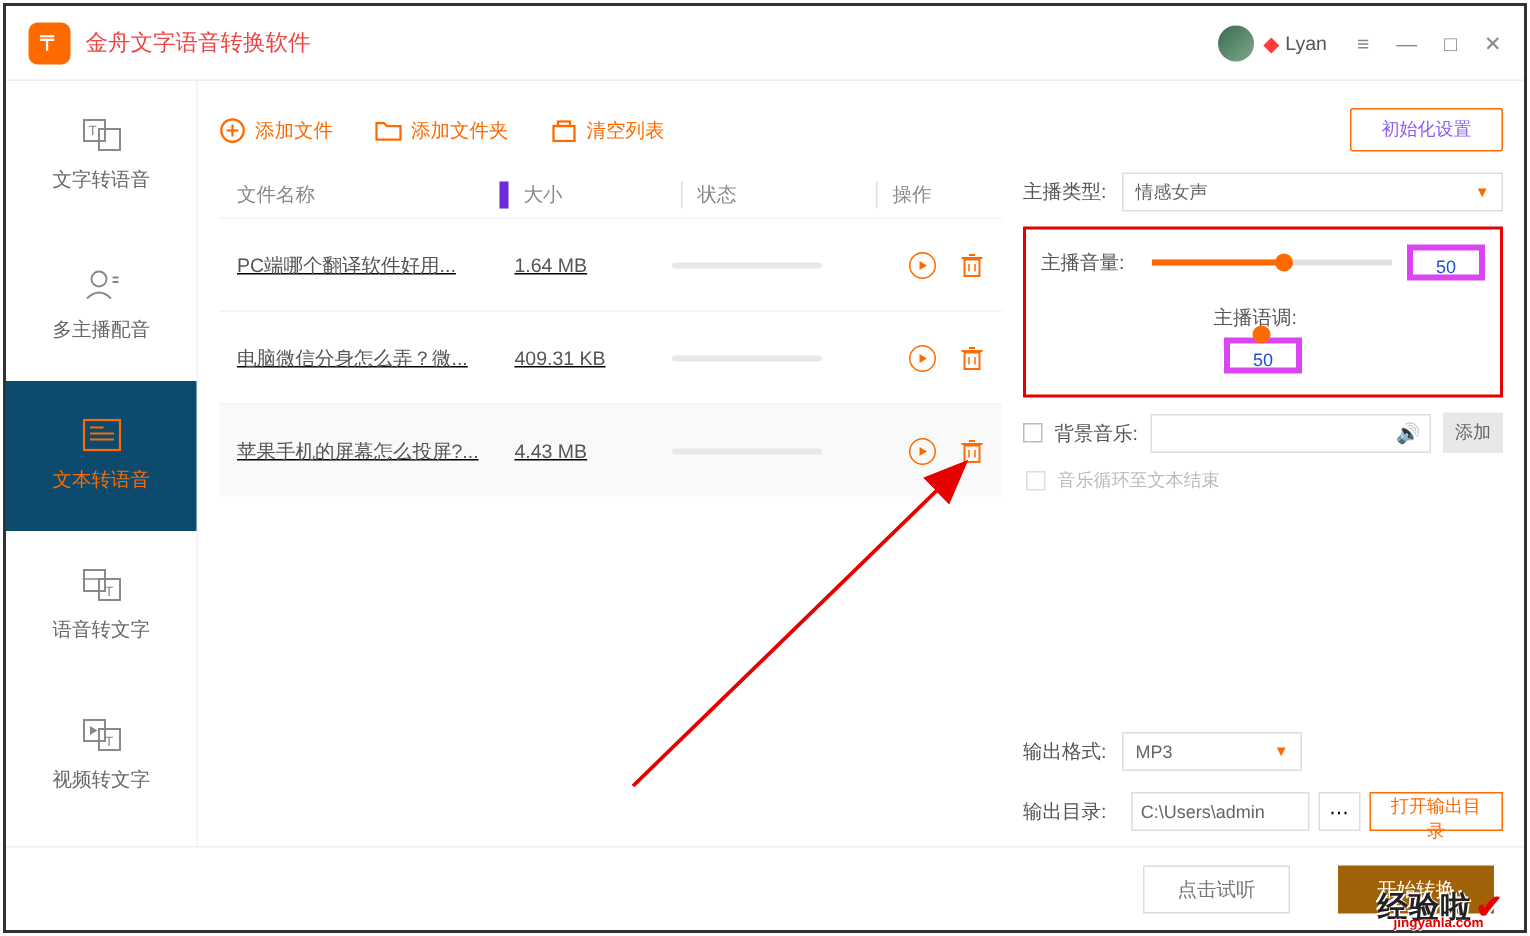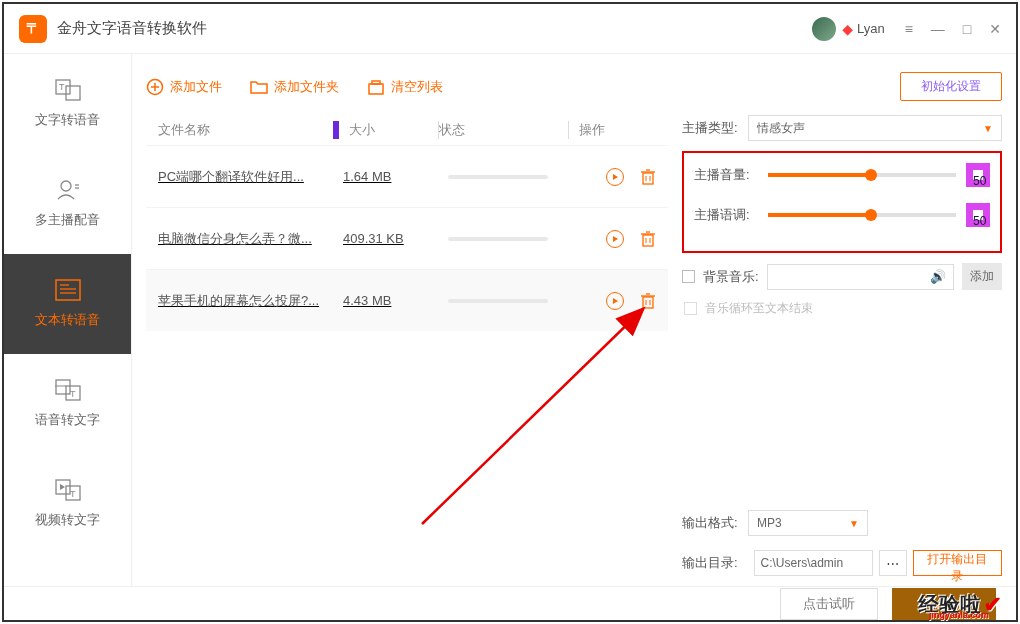--- a/index.html
+++ b/index.html
@@ -1,78 +1,78 @@
 <!DOCTYPE html>
 <html><head>
 <meta charset="utf-8">
 <style>
 *{box-sizing:border-box;margin:0;padding:0;font-family:"Microsoft YaHei",Arial,sans-serif;}
 body{background:#fff;width:1020px;height:624px;overflow:hidden;position:relative;}
 .frame{border:2px solid #333;width:1016px;height:620px;margin:2px;display:flex;flex-direction:column;background:#fff;}
 .titlebar{height:50px;display:flex;align-items:center;padding:0 15px;border-bottom:1px solid #eee;}
 .logo{width:28px;height:28px;background:#ff6a00;border-radius:6px;display:flex;align-items:center;justify-content:center;color:#fff;font-size:14px;font-weight:bold;margin-right:10px;}
-.app-title{font-size:15px;color:#404040;flex:1;}
+.app-title{font-size:15px;color:#ef4444;flex:1;}
 .avatar{width:24px;height:24px;border-radius:50%;background:linear-gradient(135deg,#3a6b4f,#7fa88c);margin-right:6px;}
 .gem{color:#ff3b3b;font-size:14px;margin-right:4px;}
 .username{font-size:13px;color:#555;margin-right:20px;}
 .winbtns{display:flex;gap:18px;color:#888;font-size:14px;}
 .winbtns span{cursor:pointer;}
 .body{flex:1;display:flex;}
 .sidebar{width:128px;display:flex;flex-direction:column;border-right:1px solid #f0f0f0;}
 .side-item{height:100px;display:flex;flex-direction:column;align-items:center;justify-content:center;gap:10px;color:#666;font-size:13px;cursor:pointer;}
-.side-item.active{color:#ff6a00;background:#404040;}
+.side-item.active{color:#ff6a00;background:#0c4a6e;}
 .side-icon{width:28px;height:22px;display:flex;align-items:center;justify-content:center;}
 .main{flex:1;display:flex;flex-direction:column;padding:18px 14px 10px 14px;position:relative;}
 .toolbar{display:flex;gap:28px;align-items:center;margin-bottom:14px;}
 .tbtn{display:flex;align-items:center;gap:6px;color:#ff6a00;font-size:13px;cursor:pointer;}
 .tbtn .ic{width:18px;height:18px;display:flex;align-items:center;justify-content:center;}
 .init-btn{margin-left:auto;border:1px solid #ff6a00;color:#8b5cf6;font-size:12px;padding:5px 20px;border-radius:2px;background:#fff;cursor:pointer;}
 .content-row{display:flex;gap:14px;flex:1;min-height:0;}
 .file-panel{flex:1;display:flex;flex-direction:column;}
 .table-header{display:flex;padding:6px 12px;color:#888;font-size:13px;}
 .th-name{width:175px;}
 .th-size{width:105px;border-left:6px solid #6d28d9;padding-left:10px;}
-.th-status{width:130px;border-left:1px solid #ddd;}
+.th-status{width:130px;border-left:1px solid #ddd;padding-left:10px;margin-left:16px;}
 .th-op{flex:1;border-left:1px solid #ddd;padding-left:10px;}
 .table-body{flex:1;text-decoration:underline;}
 .row{display:flex;align-items:center;padding:0 12px;height:62px;border-top:1px solid #f3f3f3;font-size:13px;color:#555;}
 .row:nth-child(3){background:#f9f9f9;}
 .cell-name{width:175px;white-space:nowrap;overflow:hidden;text-overflow:ellipsis;}
 .cell-size{width:105px;padding-left:10px;}
 .cell-status{width:130px;padding-left:10px;}
 .progress{width:100px;height:4px;background:#e8e8e8;border-radius:2px;}
 .cell-op{flex:1;display:flex;justify-content:flex-end;gap:16px;align-items:center;}
 .play-ic{width:18px;height:18px;border:1.5px solid #ff6a00;border-radius:50%;display:flex;align-items:center;justify-content:center;cursor:pointer;}
 .play-ic::after{content:"";border-left:5px solid #ff6a00;border-top:3.5px solid transparent;border-bottom:3.5px solid transparent;margin-left:1px;}
 .del-ic{width:16px;height:18px;cursor:pointer;}
 .settings{width:320px;display:flex;flex-direction:column;}
 .set-row{display:flex;align-items:center;margin-bottom:14px;font-size:13px;color:#555;}
 .set-label{width:66px;}
 .sel{flex:1;border:1px solid #ddd;height:26px;display:flex;align-items:center;padding:0 8px;font-size:12px;color:#666;justify-content:space-between;cursor:pointer;}
 .arrow{color:#ff6a00;font-size:10px;}
 .red-box{border:2px solid #e60000;padding:10px 10px 6px 10px;margin-bottom:10px;margin-top:-4px;}
 .slider-row{display:flex;align-items:center;margin-bottom:16px;font-size:13px;color:#555;}
-.slider-row:last-child{margin-bottom:18px;}
+.slider-row:last-child{margin-bottom:8px;flex-direction:column;}
 .slider{flex:1;height:4px;background:#e0e0e0;position:relative;margin:0 10px 0 8px;}
 .slider-fill{height:4px;background:#ff6a00;width:55%;}
 .slider-thumb{position:absolute;width:12px;height:12px;border-radius:50%;background:#ff6a00;top:-4px;left:55%;margin-left:-6px;}
-.slider-val{width:24px;height:24px;border:7px solid #d946ef;text-align:center;font-size:12px;line-height:22px;color:#0f172a;}
+.slider-val{width:52px;height:24px;border:4px solid #d946ef;text-align:center;font-size:12px;line-height:22px;color:#1d4ed8;}
 .bg-row{display:flex;align-items:center;gap:8px;font-size:13px;color:#555;margin-bottom:10px;}
 .cb{width:13px;height:13px;border:1px solid #bbb;display:inline-block;}
 .bg-input{flex:1;border:1px solid #ddd;height:26px;display:flex;align-items:center;justify-content:flex-end;padding:0 6px;color:#ccc;}
 .add-btn{background:#e8e8e8;color:#666;border:none;font-size:12px;padding:5px 8px;cursor:pointer;}
 .muted-row{display:flex;align-items:center;gap:8px;font-size:12px;color:#bbb;margin-bottom:10px;padding-left:2px;}
 .muted-row .cb{border-color:#ddd;}
 .spacer{flex:1;}
 .out-sel{border:1px solid #ddd;height:26px;width:120px;display:flex;align-items:center;padding:0 8px;justify-content:space-between;font-size:12px;color:#666;cursor:pointer;}
 .path-row{display:flex;align-items:center;gap:6px;font-size:13px;color:#555;}
 .path-input{border:1px solid #ddd;height:26px;width:120px;padding:0 6px;font-size:12px;color:#666;display:flex;align-items:center;}
 .dots-btn{border:1px solid #ddd;height:26px;width:28px;font-size:13px;background:#fff;cursor:pointer;}
 .open-btn{border:1px solid #ff6a00;color:#ff6a00;font-size:12px;height:26px;padding:0 8px;background:#fff;cursor:pointer;}
-.footer{height:34px;border-top:1px solid #eee;display:flex;align-items:flex-end;justify-content:flex-end;padding:0 20px;gap:14px;position:relative;}
+.footer{height:56px;border-top:1px solid #eee;display:flex;align-items:center;justify-content:flex-end;padding:0 20px;gap:32px;position:relative;}
 .try-btn{background:#fff;border:1px solid #ddd;color:#777;font-size:13px;padding:6px 22px;cursor:pointer;}
 .convert-btn{background:#a16207;border:none;color:#fff;font-size:13px;padding:7px 26px;cursor:pointer;}
 .watermark{position:absolute;right:14px;bottom:2px;display:flex;align-items:center;}
 .watermark .wm1{font-size:20px;font-weight:900;color:#222;text-shadow:1px 1px #fff,-1px -1px #fff;letter-spacing:1px;}
 .watermark .check{color:#e60000;font-size:22px;font-weight:bold;margin-left:2px;text-shadow:1px 1px #fff;}
 .watermark .wm2{position:absolute;bottom:-2px;right:13px;font-size:9px;color:#e60000;font-weight:bold;text-shadow:0.5px 0.5px #fff;}
 .red-arrow-svg{position:absolute;pointer-events:none;left:0;top:0;}
 </style>
 </head>
 <body>

